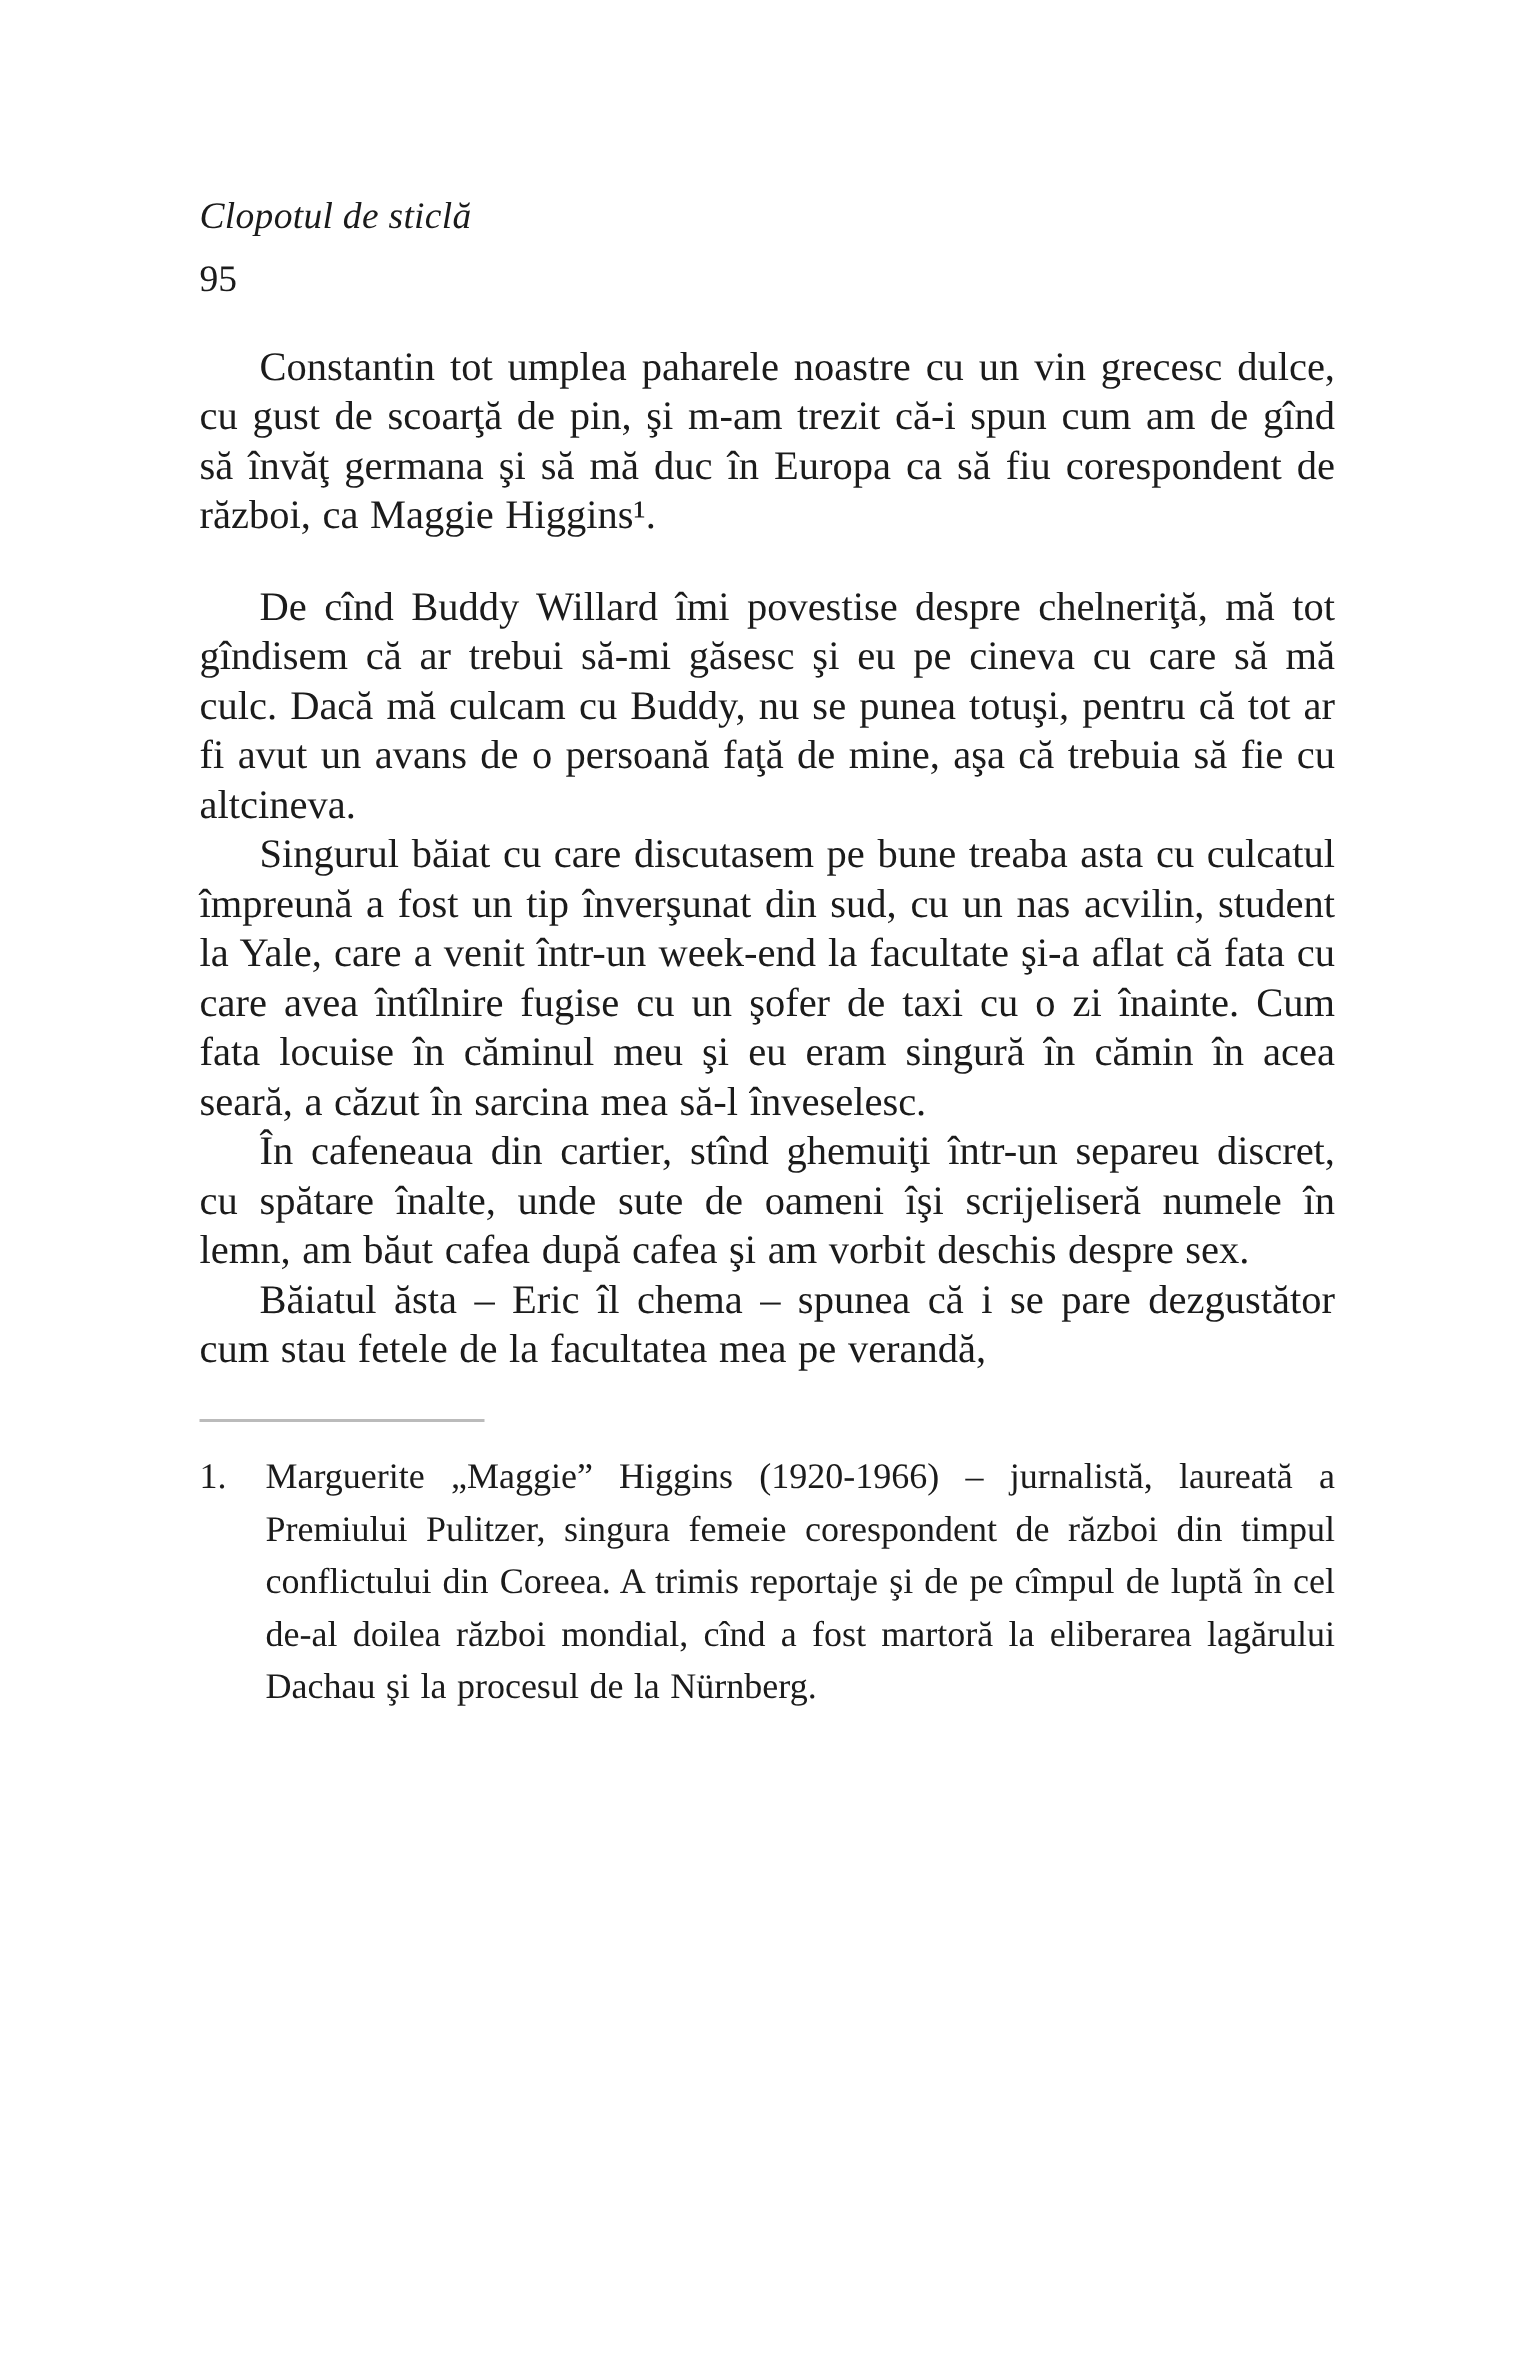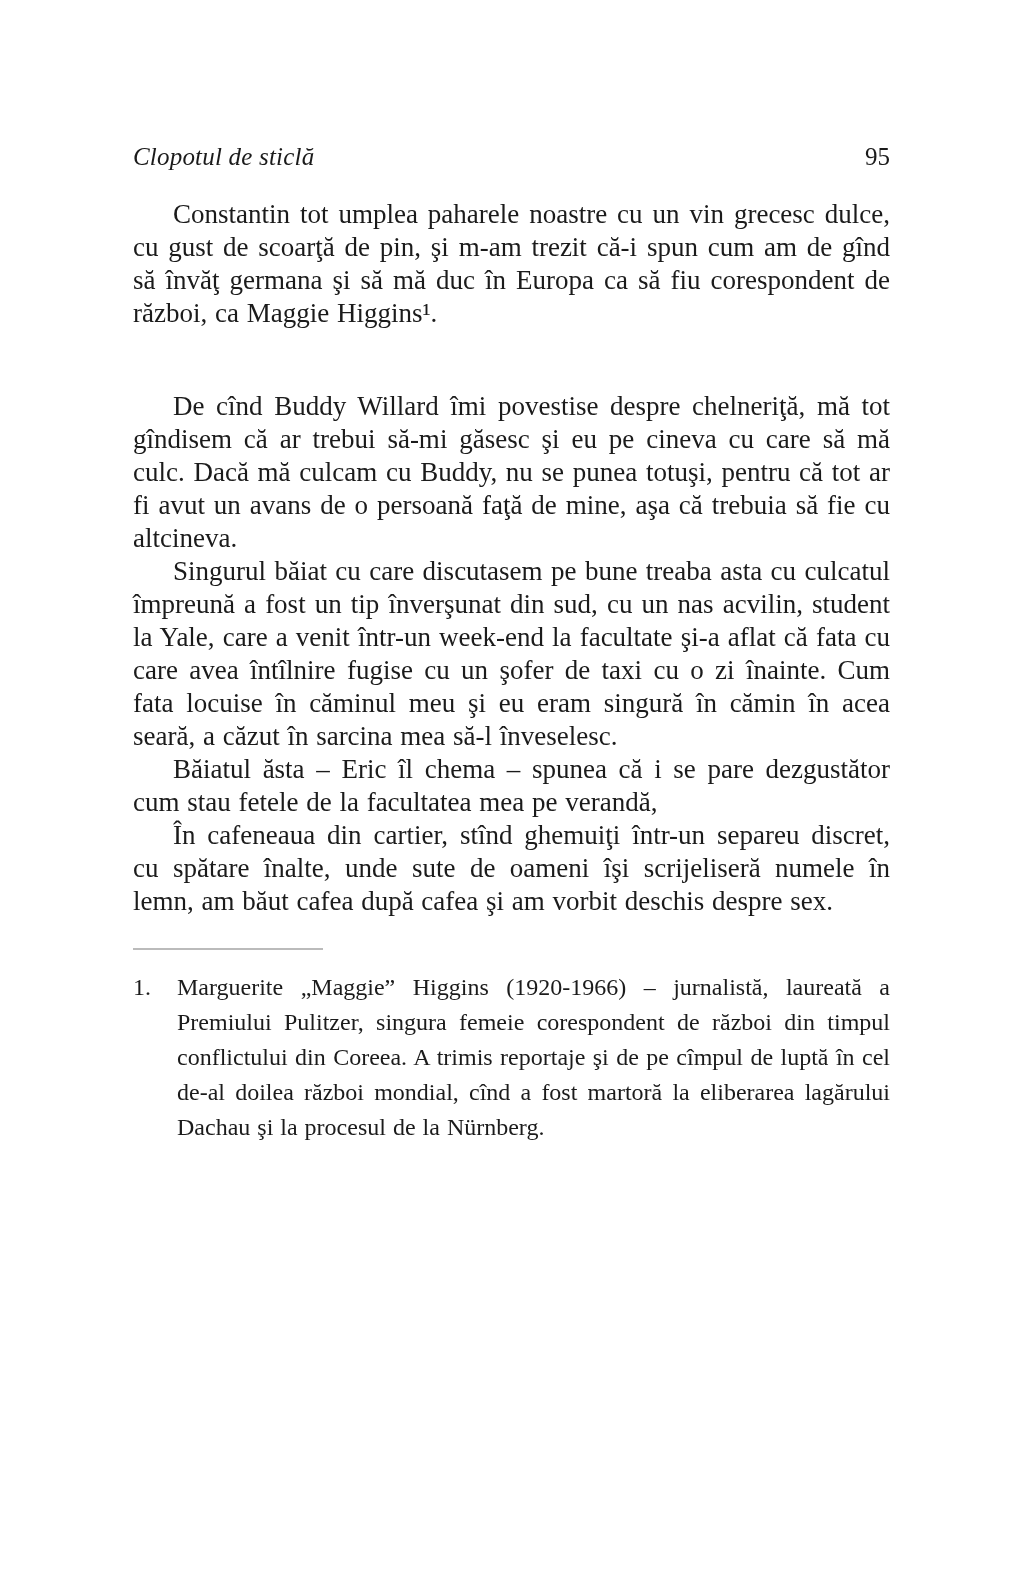--- a/index.html
+++ b/index.html
@@ -18,39 +18,40 @@
     padding: 130px 134px 0 133px;
     overflow: hidden;
   }
   .page-header {
     display: flex;
     justify-content: space-between;
     align-items: baseline;
     font-size: 25px;
     line-height: 30px;
     margin-bottom: 26px;
+    flex-direction: column;
   }
   .running-title {
     font-style: italic;
     letter-spacing: 0.2px;
   }
   .page-number {
     font-style: normal;
     margin-top: 12px;
   }
   .body-text p {
     margin: 0;
     font-size: 27px;
     line-height: 33px;
     text-align: justify;
     text-indent: 40px;
     word-spacing: 1px;
   }
   .body-text p.section-break {
-    margin-top: 60px;
+    margin-top: 28px;
   }
   .footnote-separator {
     border: none;
     border-top: 2px solid #bbbbbb;
     width: 190px;
     margin: 30px 0 20px 0;
   }
   .footnote {
     display: flex;
     font-size: 24px;
@@ -73,22 +74,22 @@
 
   <div class="page-header">
     <span class="running-title">Clopotul de sticlă</span>
     <span class="page-number">95</span>
   </div>
 
   <div class="body-text">
     <p>Constantin tot umplea paharele noastre cu un vin grecesc dulce, cu gust de scoarţă de pin, şi m-am trezit că-i spun cum am de gînd să învăţ germana şi să mă duc în Europa ca să fiu corespondent de război, ca Maggie Higgins¹.</p>
     <p class="section-break">De cînd Buddy Willard îmi povestise despre chelneriţă, mă tot gîndisem că ar trebui să-mi găsesc şi eu pe cineva cu care să mă culc. Dacă mă culcam cu Buddy, nu se punea totuşi, pentru că tot ar fi avut un avans de o persoană faţă de mine, aşa că trebuia să fie cu altcineva.</p>
     <p>Singurul băiat cu care discutasem pe bune treaba asta cu culcatul împreună a fost un tip înverşunat din sud, cu un nas acvilin, student la Yale, care a venit într-un week-end la facultate şi-a aflat că fata cu care avea întîlnire fugise cu un şofer de taxi cu o zi înainte. Cum fata locuise în căminul meu şi eu eram singură în cămin în acea seară, a căzut în sarcina mea să-l înveselesc.</p>
+    <p>În cafeneaua din cartier, stînd ghemuiţi într-un separeu discret, cu spătare înalte, unde sute de oameni îşi scrijeliseră numele în lemn, am băut cafea după cafea şi am vorbit deschis despre sex.</p>
     <p>Băiatul ăsta – Eric îl chema – spunea că i se pare dezgustător cum stau fetele de la facultatea mea pe verandă,</p>
-    <p>În cafeneaua din cartier, stînd ghemuiţi într-un separeu discret, cu spătare înalte, unde sute de oameni îşi scrijeliseră numele în lemn, am băut cafea după cafea şi am vorbit deschis despre sex.</p>
   </div>
 
   <hr class="footnote-separator">
 
   <div class="footnote">
     <span class="footnote-marker">1.</span>
     <span class="footnote-text">Marguerite „Maggie” Higgins (1920-1966) – jurnalistă, laureată a Premiului Pulitzer, singura femeie corespondent de război din timpul conflictului din Coreea. A trimis reportaje şi de pe cîmpul de luptă în cel de-al doilea război mondial, cînd a fost martoră la eliberarea lagărului Dachau şi la procesul de la Nürnberg.</span>
   </div>
 
 </div>

